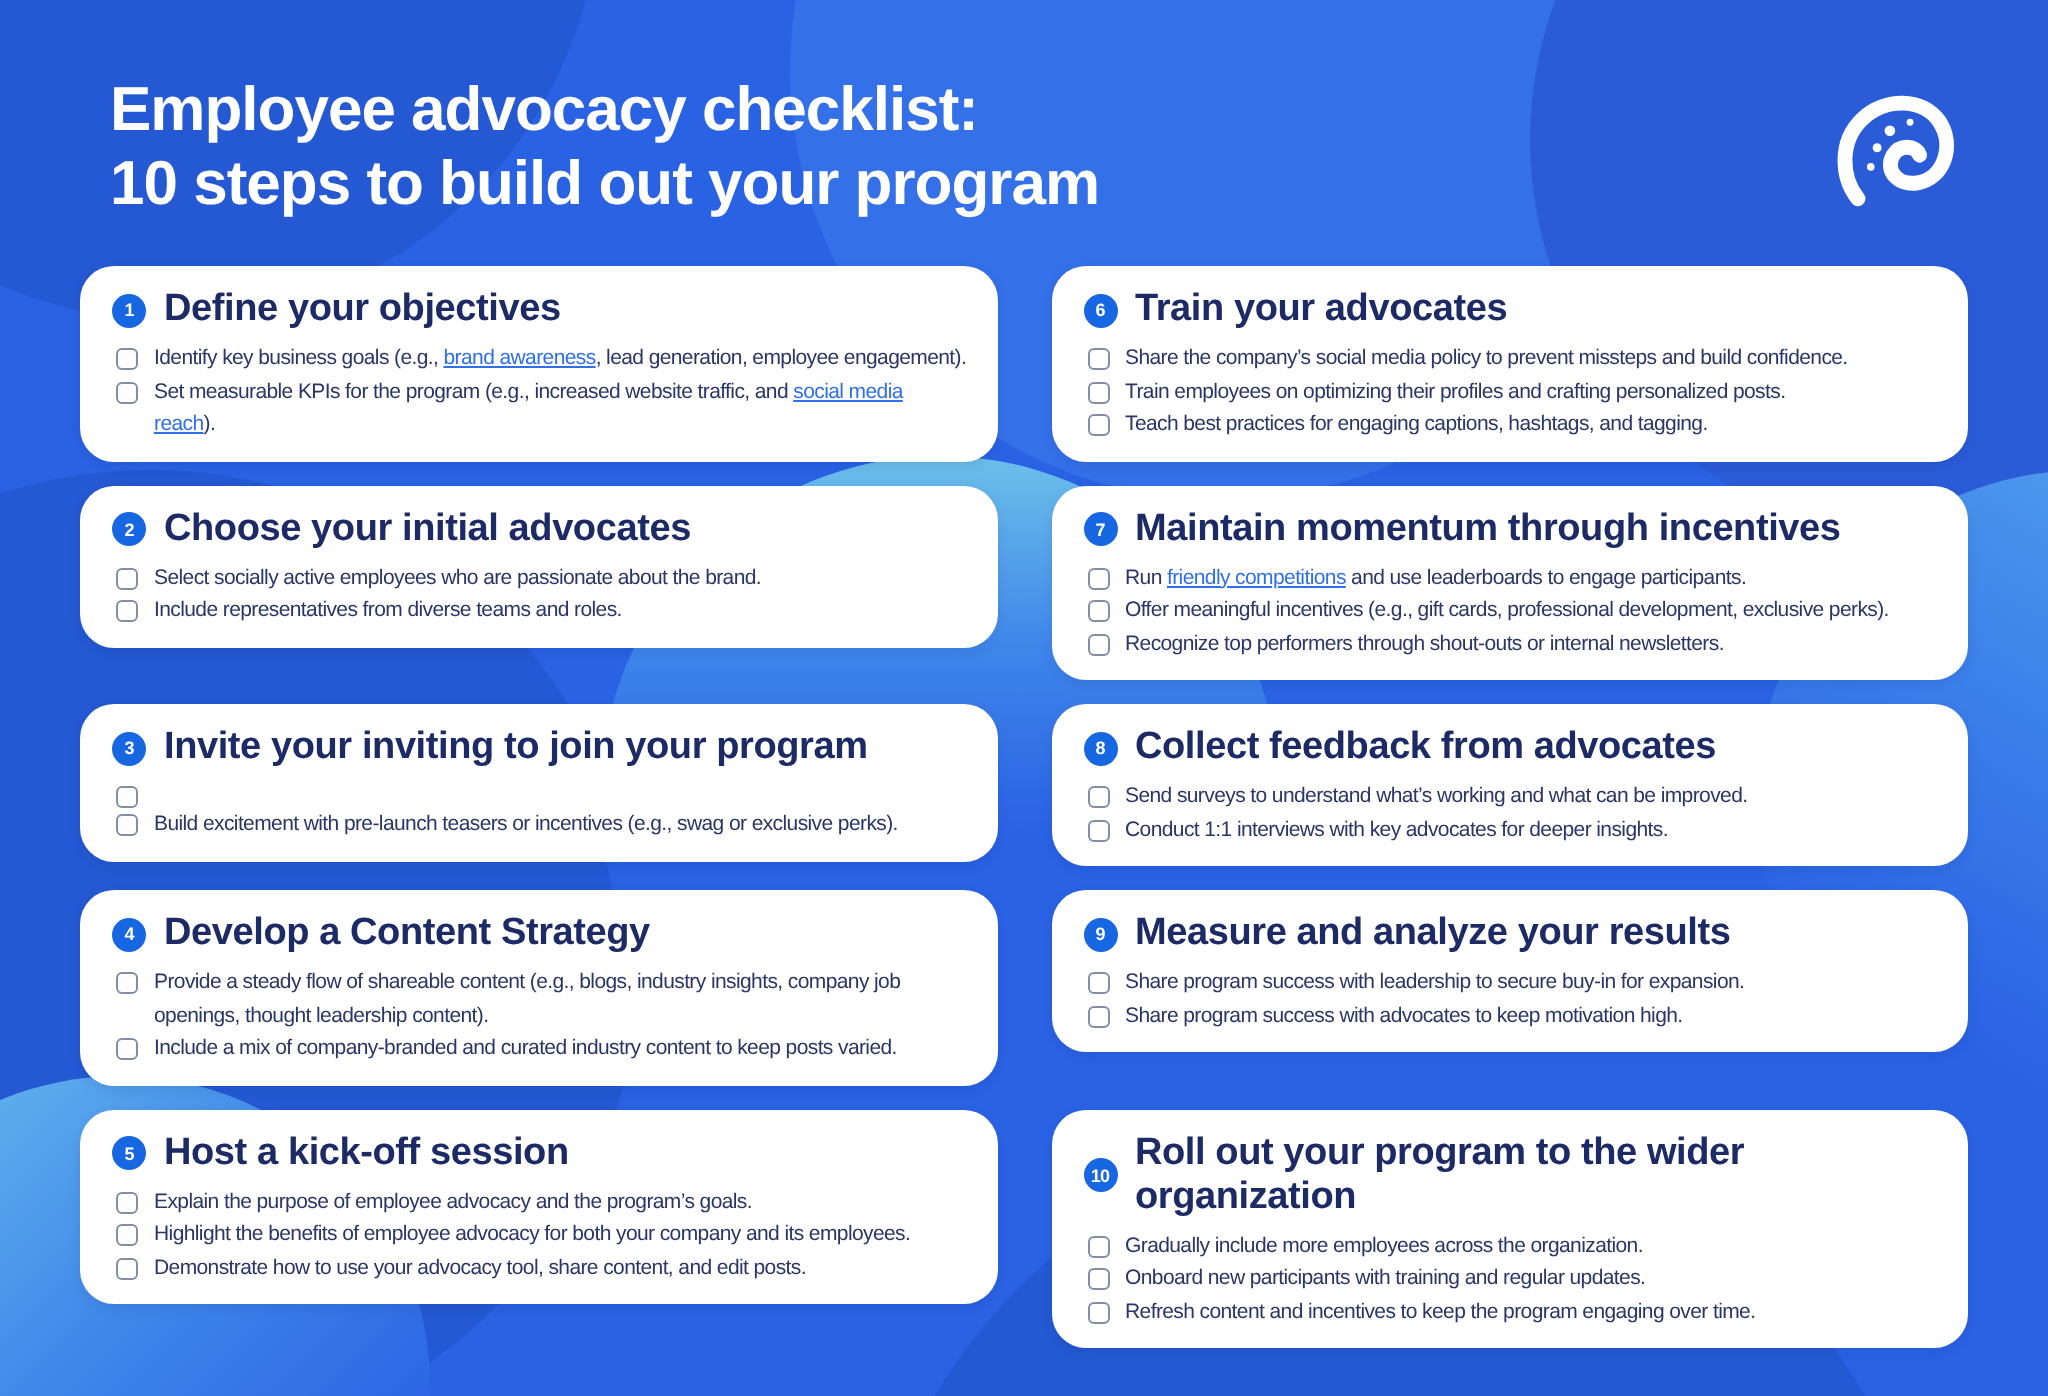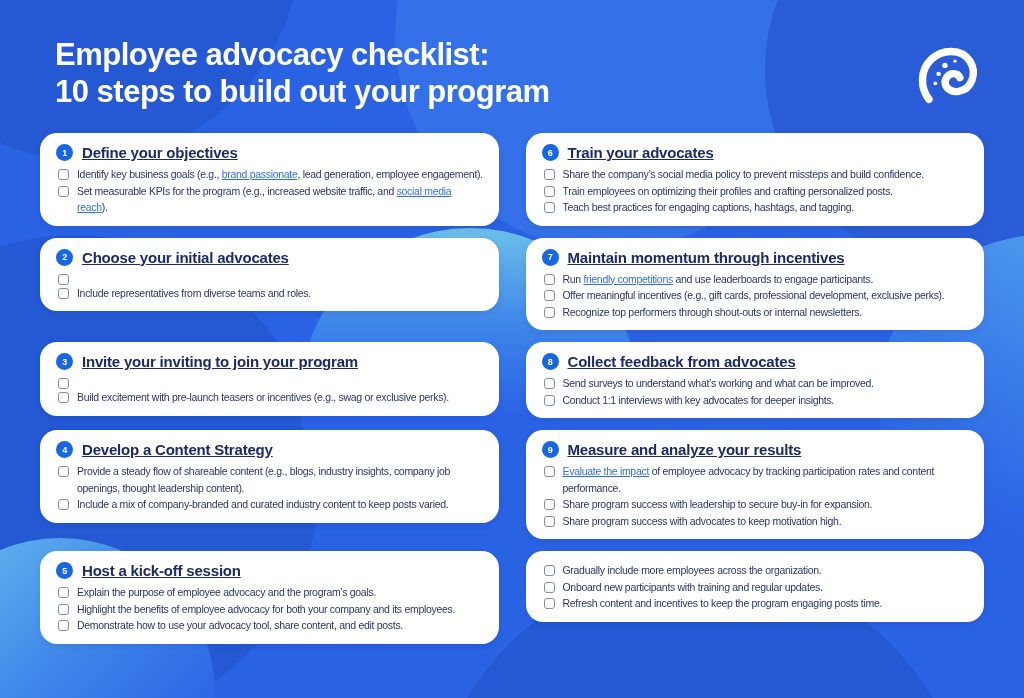--- a/index.html
+++ b/index.html
@@ -70,25 +70,24 @@
     width: 17px; height: 17px;
     border-radius: 50%;
     background: var(--accent, #1766e2);
     color: #ffffff;
     font-size: 9px;
     font-weight: 700;
     letter-spacing: -0.4px;
     display: flex; align-items: center; justify-content: center;
   }
   .card-title {
-    font-size: 15px;
+    font-size: 19px;
     font-weight: 700;
     color: var(--heading-text, #1c2a66);
     letter-spacing: -0.2px;
-    text-decoration: underline;
   }
   .items { list-style: none; }
   .item {
     display: flex;
     gap: 8px;
     align-items: flex-start;
     padding-left: 2px;
   }
   .checkbox {
     flex: 0 0 auto;
@@ -142,37 +141,38 @@
 
   <main class="grid" id="cards-grid">
   <section class="card" style="grid-area: 1 / 1;">
     <div class="card-head">
       <span class="badge">1</span>
       <h2 class="card-title">Define your objectives</h2>
     </div>
     <ul class="items">
           <li class="item">
             <span class="checkbox"></span>
-            <span class="item-text">Identify key business goals (e.g., <a class="link">brand passionate</a>, lead generation, employee engagement).</span>
+            <span class="item-text">Identify key business goals (e.g., <a class="link">brand awareness</a>, lead generation, employee engagement).</span>
           </li>
           <li class="item">
             <span class="checkbox"></span>
             <span class="item-text">Set measurable KPIs for the program (e.g., increased website traffic, and <a class="link">social media reach</a>).</span>
           </li>
         </ul>
   </section>
 
   <section class="card" style="grid-area: 2 / 1;">
     <div class="card-head">
       <span class="badge">2</span>
       <h2 class="card-title">Choose your initial advocates</h2>
     </div>
     <ul class="items">
           <li class="item">
             <span class="checkbox"></span>
+            <span class="item-text">Select socially active employees who are passionate about the brand.</span>
           </li>
           <li class="item">
             <span class="checkbox"></span>
             <span class="item-text">Include representatives from diverse teams and roles.</span>
           </li>
         </ul>
   </section>
 
   <section class="card" style="grid-area: 3 / 1;">
     <div class="card-head">
@@ -288,43 +288,43 @@
   </section>
 
   <section class="card" style="grid-area: 4 / 2;">
     <div class="card-head">
       <span class="badge">9</span>
       <h2 class="card-title">Measure and analyze your results</h2>
     </div>
     <ul class="items">
           <li class="item">
             <span class="checkbox"></span>
-            <span class="item-text"><a class="link">Evaluate the impact</a> of employee advocacy by tracking participation rates and content performance.</span>
-          </li>
-          <li class="item">
-            <span class="checkbox"></span>
             <span class="item-text">Share program success with leadership to secure buy-in for expansion.</span>
           </li>
           <li class="item">
             <span class="checkbox"></span>
             <span class="item-text">Share program success with advocates to keep motivation high.</span>
           </li>
         </ul>
   </section>
 
   <section class="card" style="grid-area: 5 / 2;">
+    <div class="card-head">
+      <span class="badge">10</span>
+      <h2 class="card-title">Roll out your program to the wider organization</h2>
+    </div>
     <ul class="items">
           <li class="item">
             <span class="checkbox"></span>
             <span class="item-text">Gradually include more employees across the organization.</span>
           </li>
           <li class="item">
             <span class="checkbox"></span>
             <span class="item-text">Onboard new participants with training and regular updates.</span>
           </li>
           <li class="item">
             <span class="checkbox"></span>
-            <span class="item-text">Refresh content and incentives to keep the program engaging posts time.</span>
+            <span class="item-text">Refresh content and incentives to keep the program engaging over time.</span>
           </li>
         </ul>
   </section>
 </main>
 </div>
 
 </body></html>

